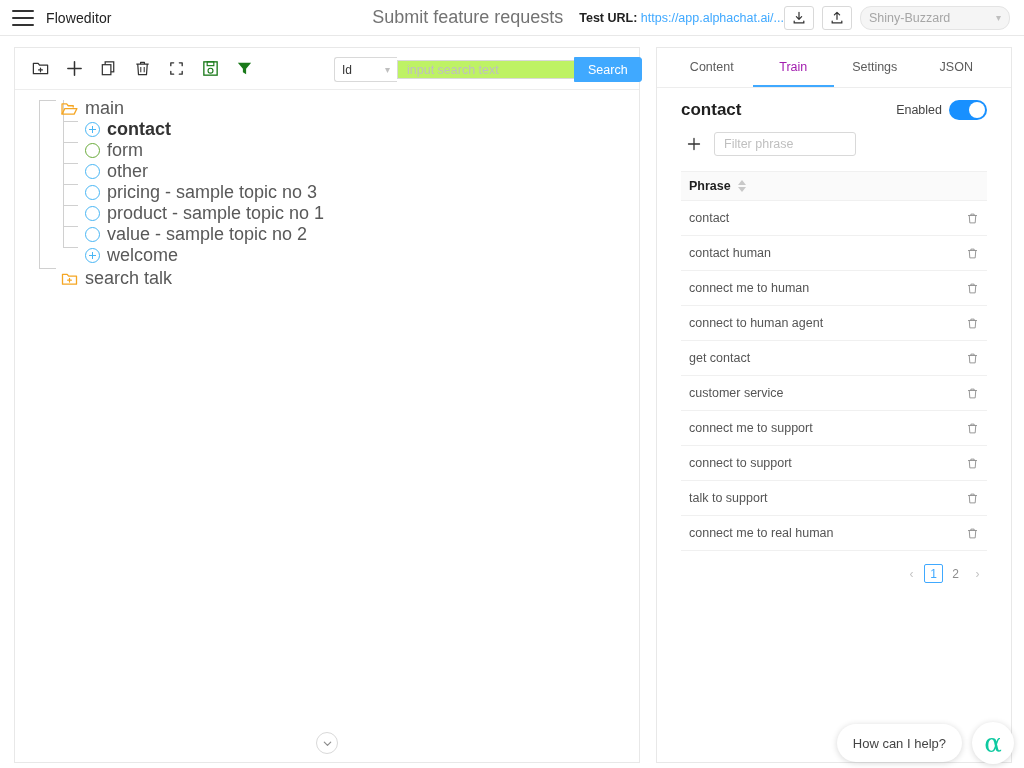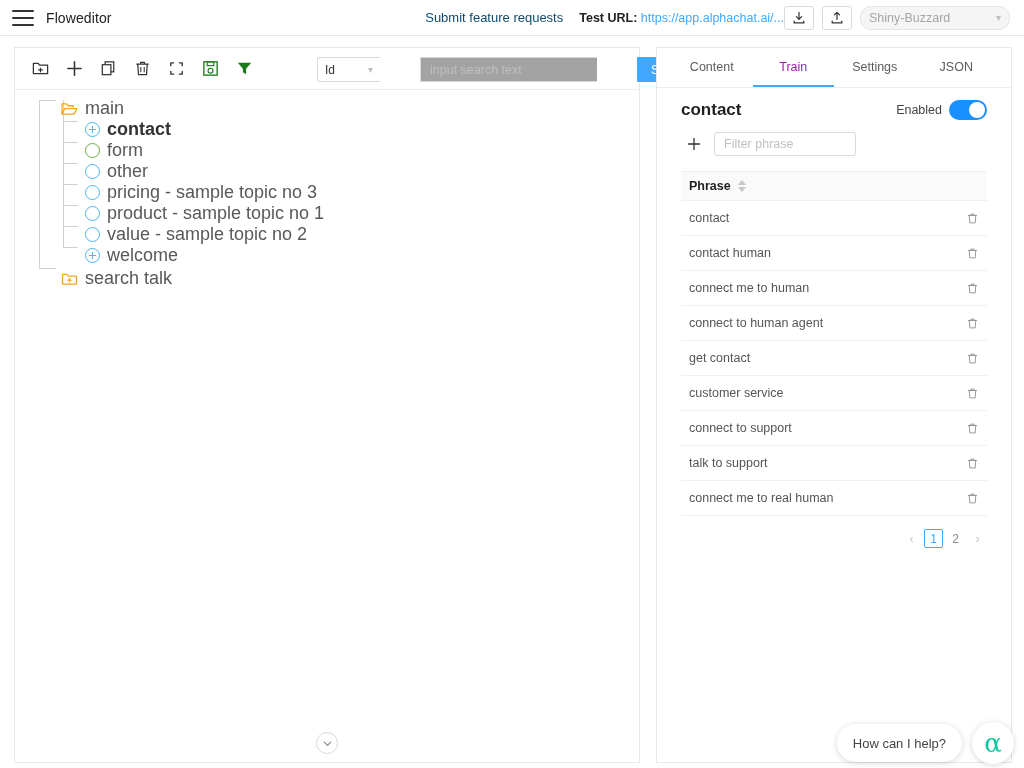--- a/index.html
+++ b/index.html
@@ -26,21 +26,21 @@
     display: flex; flex-direction: column; justify-content: space-between;
     cursor: pointer;
   }
   .hamburger span { display: block; height: 2px; background: #333; border-radius: 1px; }
   .app-title { font-size: 14px; color: #222; letter-spacing: .1px; }
 
   .header-right {
     margin-left: auto; display: flex; align-items: center; height: 36px;
   }
   .feature-link {
-    font-size: 13px; color: #0c4a6e; text-decoration: none; cursor: pointer;
+    font-size: 18px; color: #737373; text-decoration: none; cursor: pointer;
     margin-right: 16px;
   }
   .test-url-wrap { font-size: 12.5px; color: #222; white-space: nowrap; }
   .test-url-label { font-weight: bold; }
   .test-url-value { color: #40a9ff; cursor: pointer; }
 
   .icon-btn {
     width: 30px; height: 24px;
     border: 1px solid #d9d9d9; border-radius: 3px;
     background: #fff; margin-right: 8px;
@@ -66,35 +66,35 @@
   .left-toolbar-row {
     height: 42px; display: flex; align-items: center;
     border-bottom: 1px solid #ededed; padding-left: 8px;
   }
   .tool-icon {
     width: 34px; height: 30px;
     display: flex; align-items: center; justify-content: center;
     cursor: pointer;
   }
   .search-group {
-    position: absolute; left: 302px; top: 9px;
-    display: flex; align-items: center; height: 25px; gap: 40px;
+    position: absolute; left: 319px; top: 9px;
+    display: flex; align-items: center; height: 25px;
   }
   .search-type {
     width: 63px; height: 25px;
     border: 1px solid #d9d9d9; border-right: none;
     border-radius: 3px 0 0 3px; background: #fff;
     display: flex; align-items: center; font-size: 12px; color: #333;
     padding: 0 7px; cursor: pointer;
   }
   .search-type .select-caret { color: #bfbfbf; }
   .search-input {
-    width: 177px; height: 25px;
+    width: 177px; height: 19px;
     border: 1px solid #d9d9d9; border-right: none;
-    background: #a3a3a3; font-size: 12.5px;
+    background: #bef264; font-size: 12.5px;
     padding: 0 9px; outline: none;
     font-family: "Liberation Sans", sans-serif;
     color: #333;
   }
   .search-input::placeholder { color: #bfbfbf; }
   .search-btn {
     height: 25px; padding: 0 13px;
     background: #40a9ff; border: 1px solid #40a9ff;
     border-radius: 0 3px 3px 0; color: #fff;
     font-size: 12.5px; cursor: pointer;
@@ -490,20 +490,28 @@
     </div>
     <div class="phrase-row">
       <span class="phrase-text">customer service</span>
       <span class="phrase-del">
         <svg width="13" height="13" viewBox="0 0 16 16">
           <path d="M2.5 4.3h11M6 4.3V2.6h4v1.7M4 4.3l.7 9.1h6.6l.7-9.1" fill="none" stroke="#8c8c8c" stroke-width="1.1" stroke-linejoin="round"></path>
         </svg>
       </span>
     </div>
     <div class="phrase-row">
+      <span class="phrase-text">connect me to support</span>
+      <span class="phrase-del">
+        <svg width="13" height="13" viewBox="0 0 16 16">
+          <path d="M2.5 4.3h11M6 4.3V2.6h4v1.7M4 4.3l.7 9.1h6.6l.7-9.1" fill="none" stroke="#8c8c8c" stroke-width="1.1" stroke-linejoin="round"></path>
+        </svg>
+      </span>
+    </div>
+    <div class="phrase-row">
       <span class="phrase-text">connect to support</span>
       <span class="phrase-del">
         <svg width="13" height="13" viewBox="0 0 16 16">
           <path d="M2.5 4.3h11M6 4.3V2.6h4v1.7M4 4.3l.7 9.1h6.6l.7-9.1" fill="none" stroke="#8c8c8c" stroke-width="1.1" stroke-linejoin="round"></path>
         </svg>
       </span>
     </div>
     <div class="phrase-row">
       <span class="phrase-text">talk to support</span>
       <span class="phrase-del">

